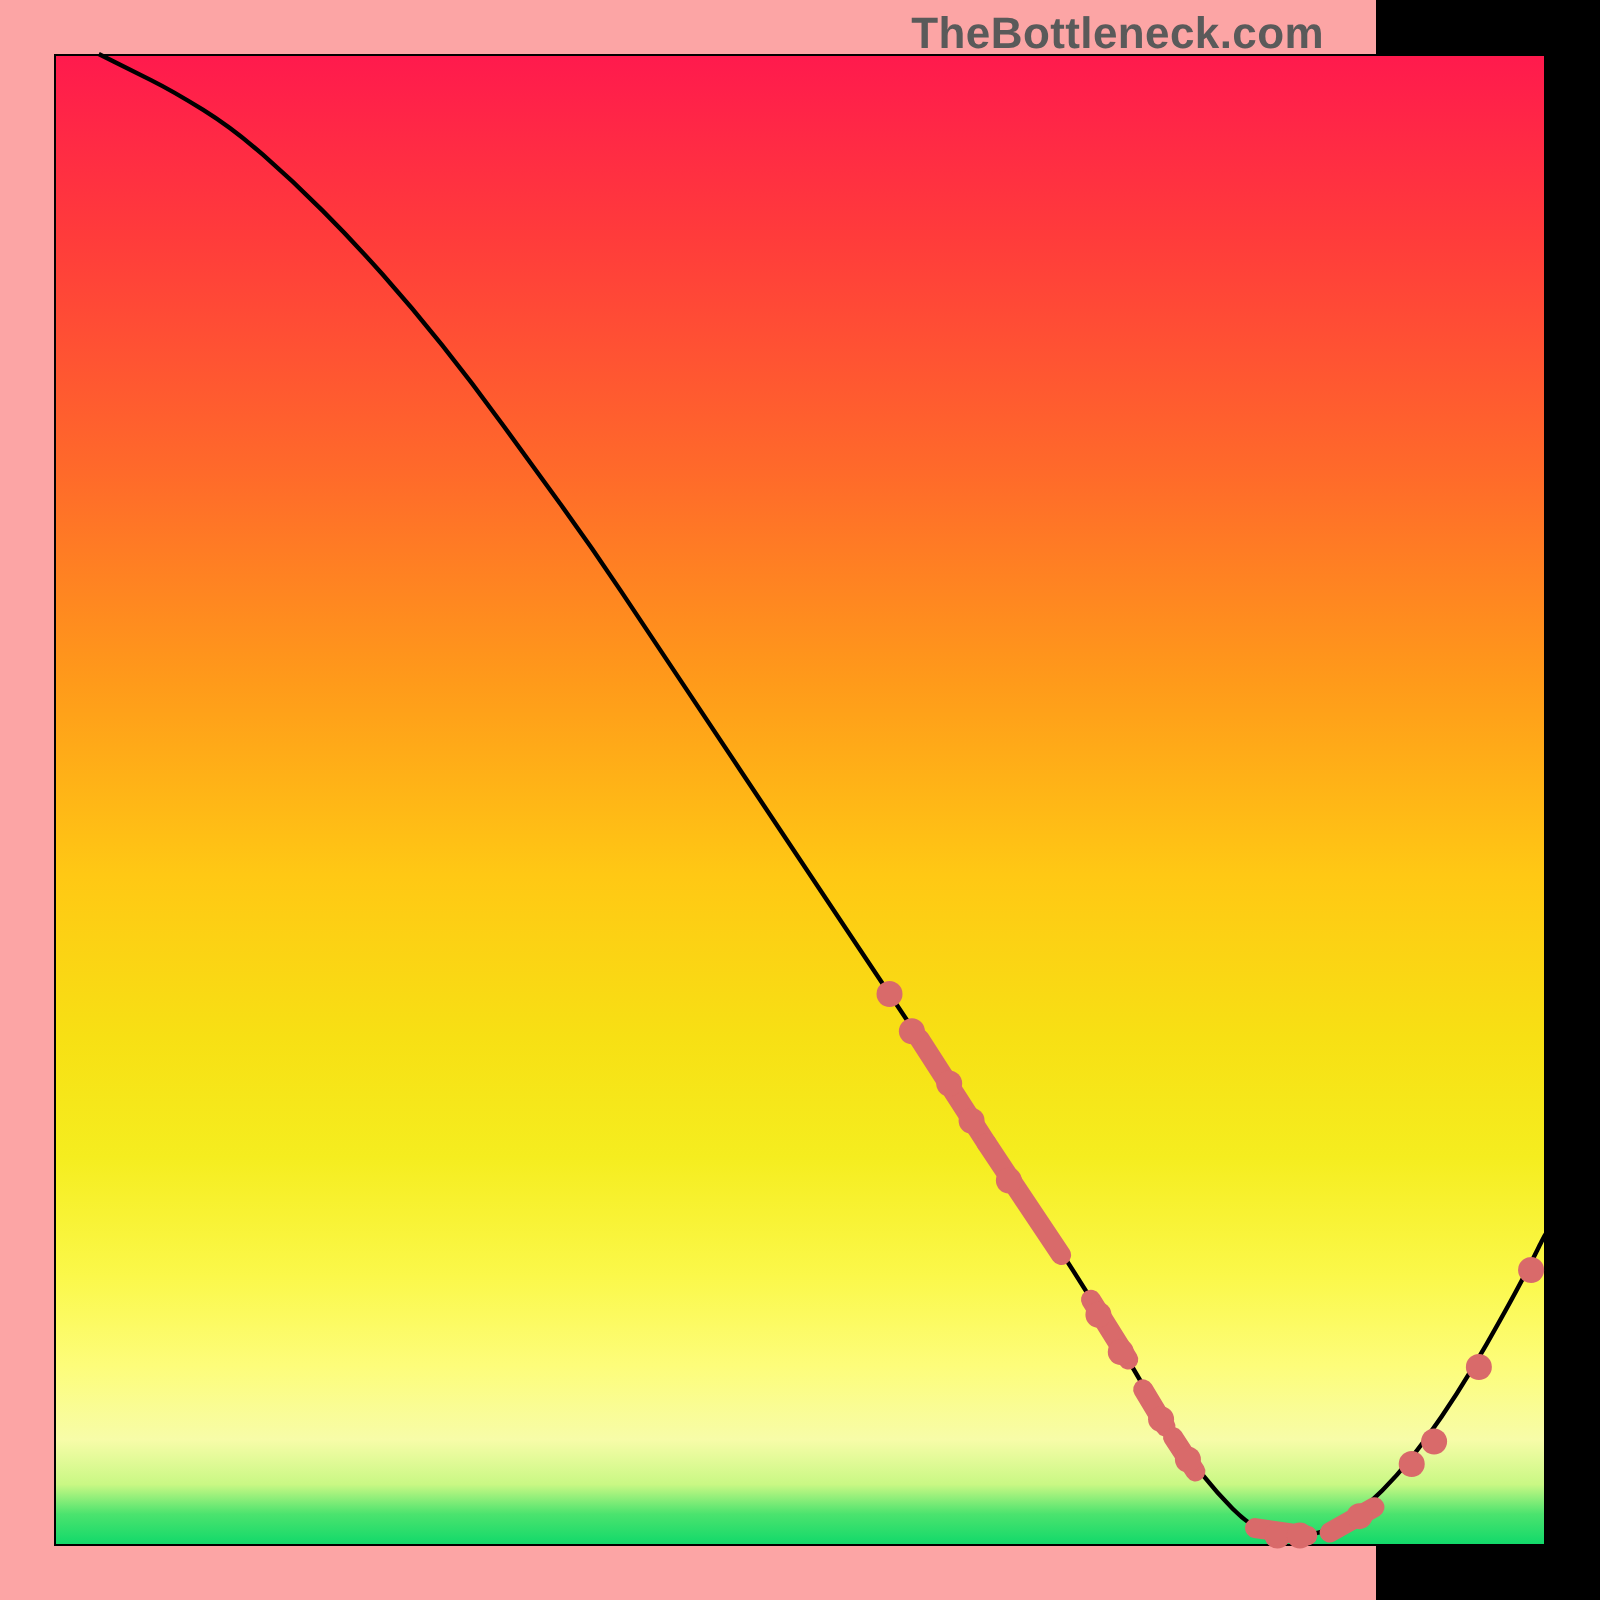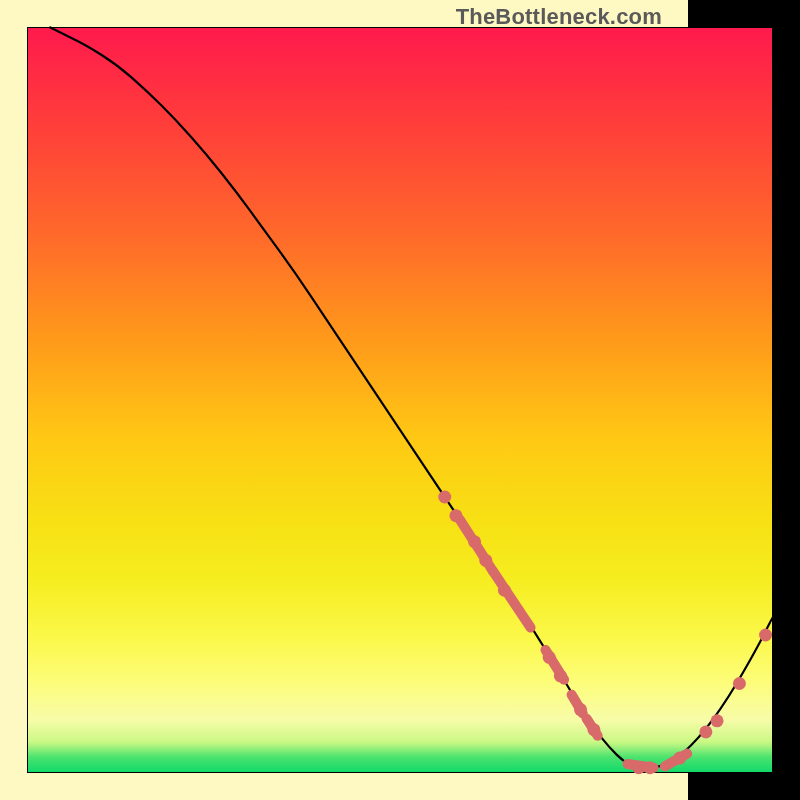--- a/index.html
+++ b/index.html
@@ -7,21 +7,21 @@
     padding: 0;
     width: 800px;
     height: 800px;
     background: #000;
     overflow: hidden;
   }
   .container {
     position: relative;
     width: 688px;
     height: 800px;
-    background: #fef9c3;
+    background: #fca5a5;
   }
   .plot-area {
     position: absolute;
     left: 27px;
     top: 27px;
     width: 746px;
     height: 746px;
     background: linear-gradient(to bottom,
       #ff1a4d 0%,
       #ff3b3b 12%,

